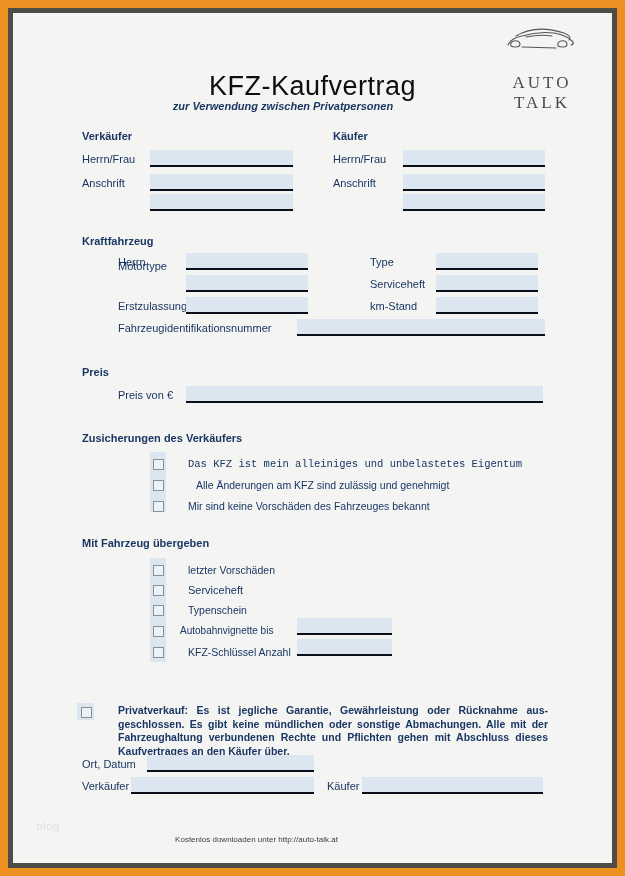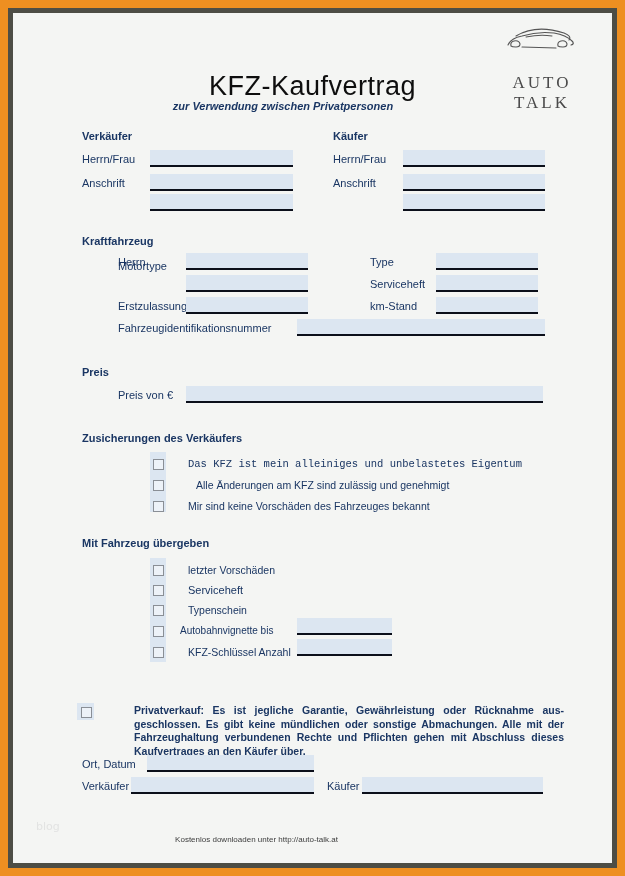--- a/index.html
+++ b/index.html
@@ -19,21 +19,21 @@
 
   .logo{position:absolute;left:483px;top:24px;width:118px;text-align:center;}
   .logo .brand{font-size:17px;letter-spacing:3px;color:#4A4A4A;margin-top:19px;font-family:Liberation Serif, serif;}
   .logo svg{display:block;margin:0 auto;}
 
   .title{position:absolute;left:0;top:71px;width:625px;text-align:center;
          font-size:27px;color:#0E0E0E;letter-spacing:0.5px;}
   .subtitle{position:absolute;left:0;top:100px;width:566px;text-align:center;
          font-size:11px;font-style:italic;font-weight:700;color:#1A3663;}
 
-  .para{position:absolute;left:134px;top:704px;width:430px;
+  .para{position:absolute;left:118px;top:704px;width:430px;
         font-size:10.5px;line-height:13.5px;font-weight:700;color:#1A3663;text-align:justify;}
 
   .footer{position:absolute;left:0;top:835px;width:513px;text-align:center;
         font-size:8px;color:#3C3C3C;}
   .watermark{position:absolute;left:36px;top:820px;font-size:11px;color:#E2E3E2;
         font-family:"DejaVu Sans",sans-serif;}
 </style>
 </head>
 <body>
 

